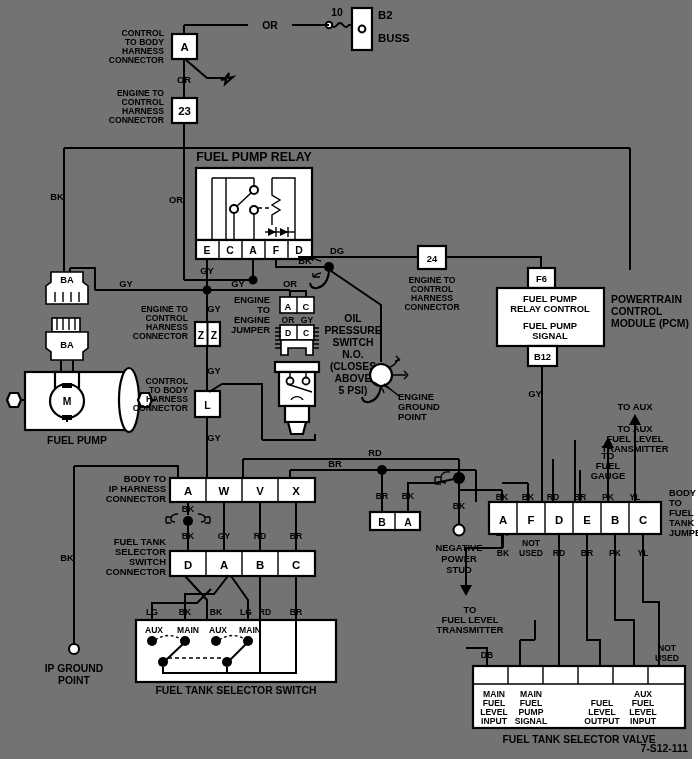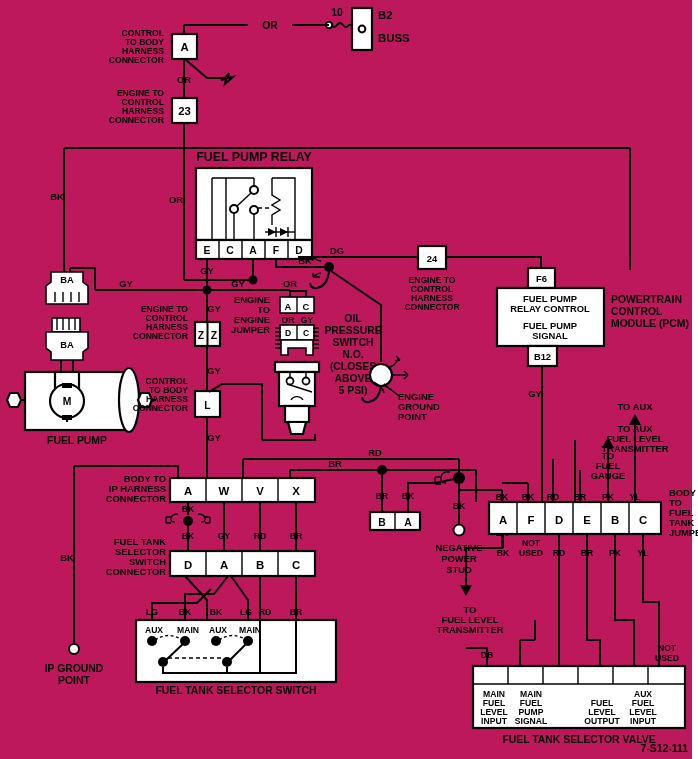--- a/index.html
+++ b/index.html
@@ -1,18 +1,18 @@
 <!DOCTYPE html>
 <html><head>
 <meta charset="utf-8">
 <style>
   html,body{margin:0;padding:0;background:#fff;}
   body{width:698px;height:759px;overflow:hidden;
        font-family:"Liberation Sans", sans-serif;}
-  #diagram-root{position:relative;width:692px;height:759px;background:#be185d;}
+  #diagram-root{position:relative;width:692px;height:759px;background:#737373;}
   svg{display:block;}
   .wire{stroke:#000;stroke-width:2;fill:none;}
   .wire-thin{stroke:#000;stroke-width:1.4;fill:none;}
   .box{stroke:#000;stroke-width:2.2;fill:#fff;}
   .box-thin{stroke:#000;stroke-width:1.6;fill:#fff;}
   .fillblack{fill:#000;}
   .lbl{font-family:"Liberation Sans", sans-serif;font-weight:bold;fill:#000;}
   .t8{font-size:8.6px;}
   .t9{font-size:9.4px;}
   .t10{font-size:10.4px;}

